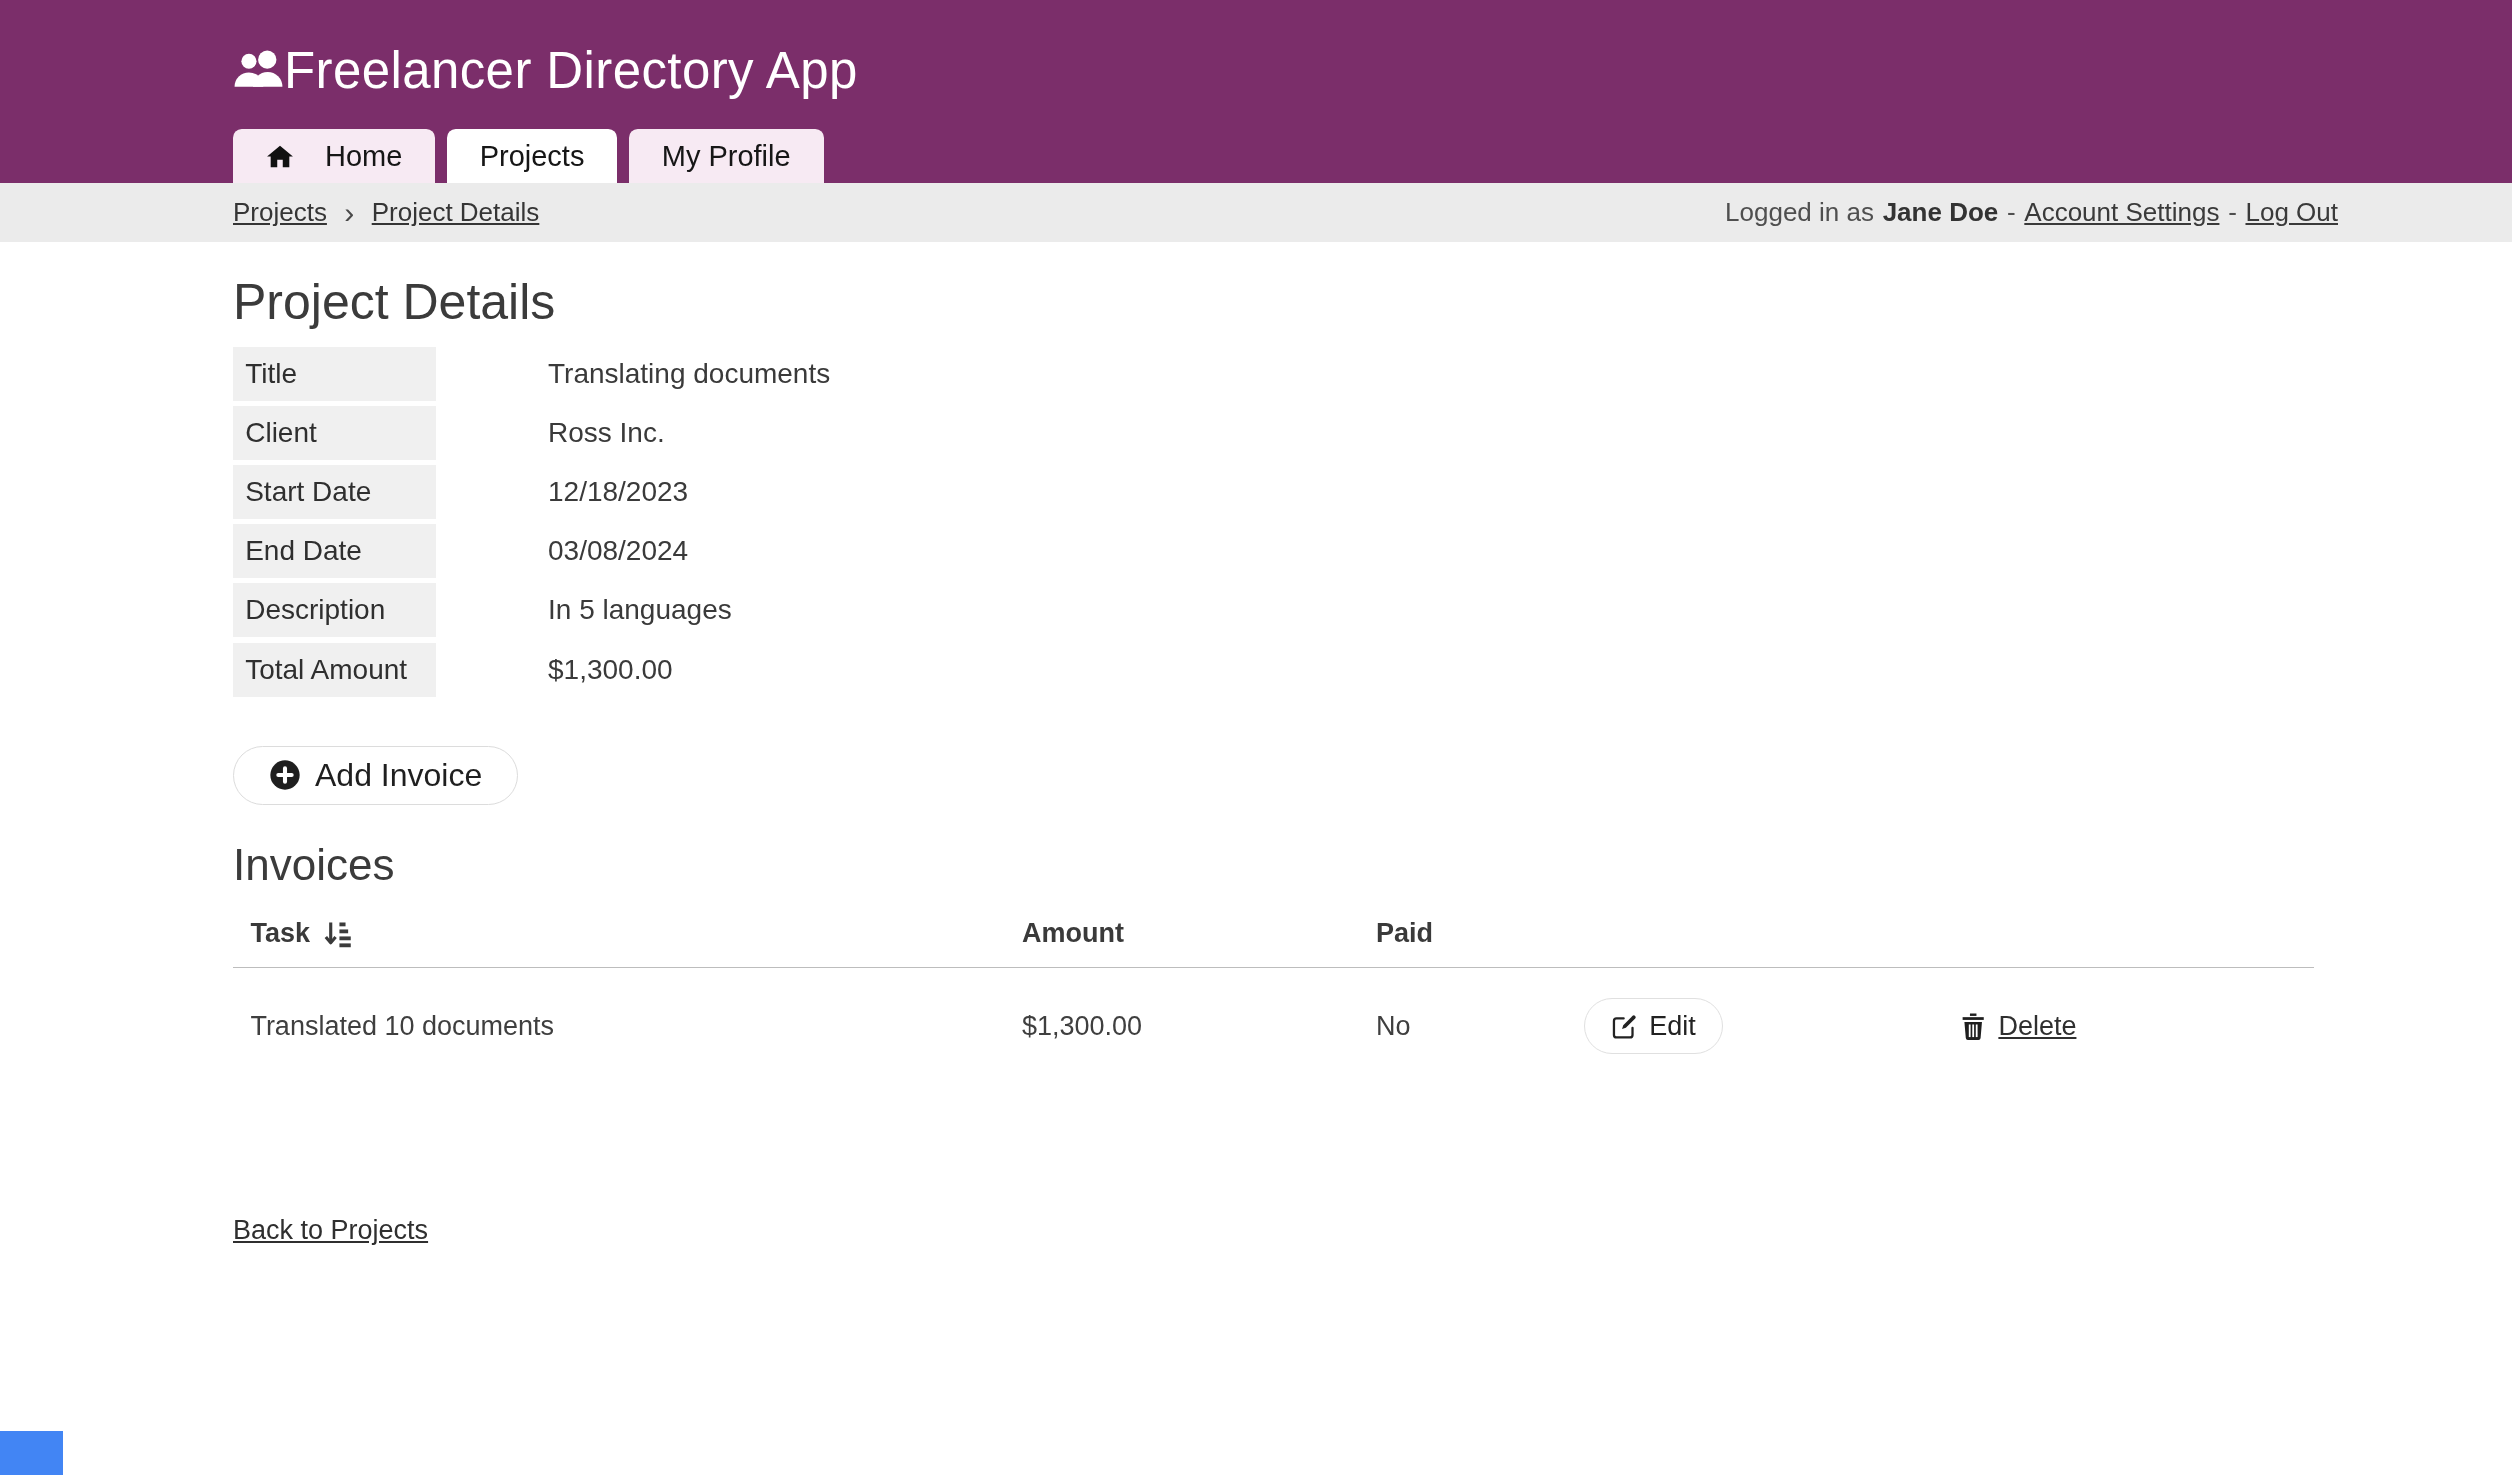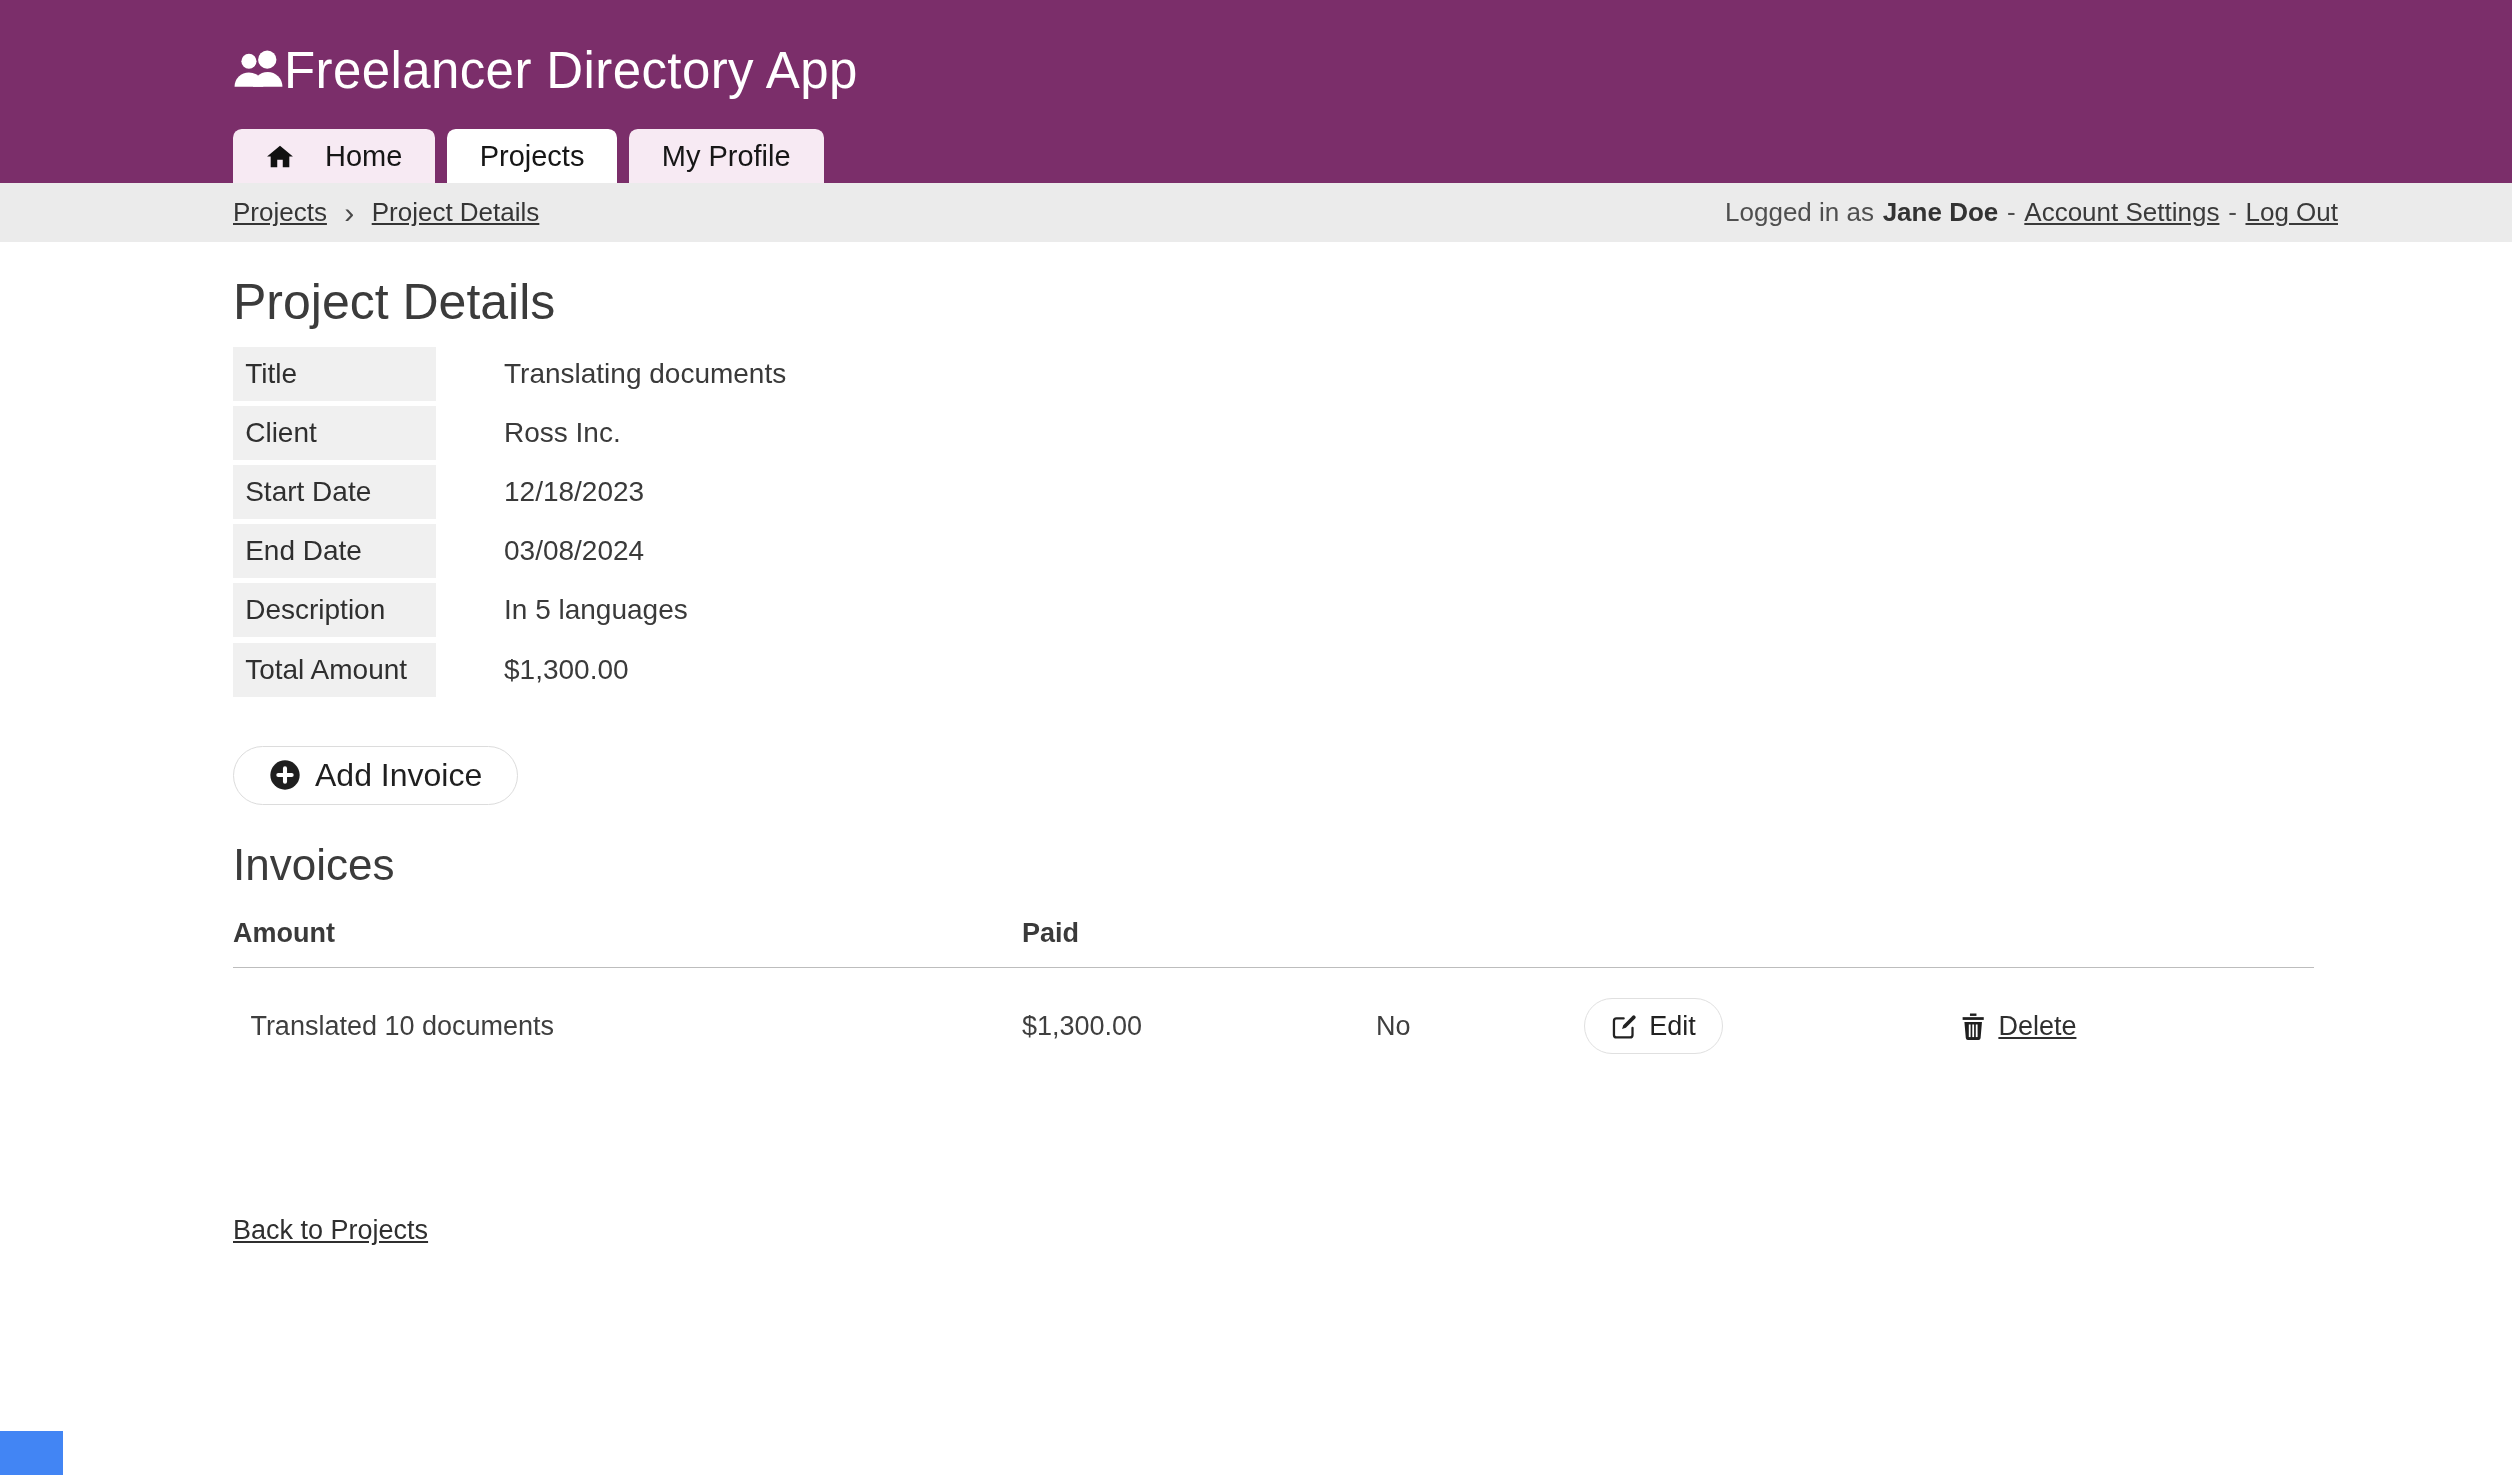--- a/index.html
+++ b/index.html
@@ -57,21 +57,21 @@
   .page-title { font-size: 50px; font-weight: 400; color: #3b3b3b; margin: 31px 0 15.7px; }
 
   .details-table { }
   .drow { display: flex; margin-bottom: 5.2px; gap: 48px; }
   .dlabel {
     width: 203px; padding-left: 12.2px;
     background: #f0f0f0;
     height: 54px; line-height: 54px;
     font-size: 28px; color: #2f2f2f;
   }
-  .dvalue { padding-left: 20px; line-height: 54px; font-size: 28px; color: #3a3a3a; }
+  .dvalue { padding-left: 20px; line-height: 54px; font-size: 28px; color: #3a3a3a; margin-left: 44px; }
 
   .add-invoice {
     margin-top: 44px;
     display: inline-flex; align-items: center; gap: 14px;
     height: 59px; padding: 0 35px;
     border: 1.7px solid #dcdcdc; border-radius: 35px;
     background: #ffffff;
     font-size: 32px; color: #1f1f1f;
     font-family: inherit; cursor: pointer; justify-content: space-between;
   }
@@ -205,20 +205,33 @@
         <path d="M18 10.5 v15 M10.5 18 h15" stroke="#ffffff" stroke-width="4.6" stroke-linecap="round"></path>
       </svg>
     </span>
     <span>Add Invoice</span>
   </button>
 
   <h2 class="invoices-heading">Invoices</h2>
 
   <div class="invoice-table">
     <div class="thead">
+      <span class="th-task">
+        <span>Task</span>
+        <span class="icon">
+          <svg width="30.5" height="30.5" viewBox="0 0 35 35" xmlns="http://www.w3.org/2000/svg">
+            <path d="M10 4 v22" stroke="#3a3a3a" stroke-width="3.6" fill="none"></path>
+            <path d="M4.4 20.6 L10 27.4 L15.6 20.6" stroke="#3a3a3a" stroke-width="3.6" fill="none" stroke-linejoin="round"></path>
+            <rect x="20" y="4" width="7" height="4.4" fill="#3a3a3a"></rect>
+            <rect x="20" y="12" width="10" height="4.4" fill="#3a3a3a"></rect>
+            <rect x="20" y="20" width="13" height="4.4" fill="#3a3a3a"></rect>
+            <rect x="20" y="28" width="13" height="4.4" fill="#3a3a3a"></rect>
+          </svg>
+        </span>
+      </span>
       <span>Amount</span>
       <span>Paid</span>
       <span></span>
       <span></span>
     </div>
 
     <div class="trow">
       <span class="td-task">Translated 10 documents</span>
       <span>$1,300.00</span>
       <span>No</span>

